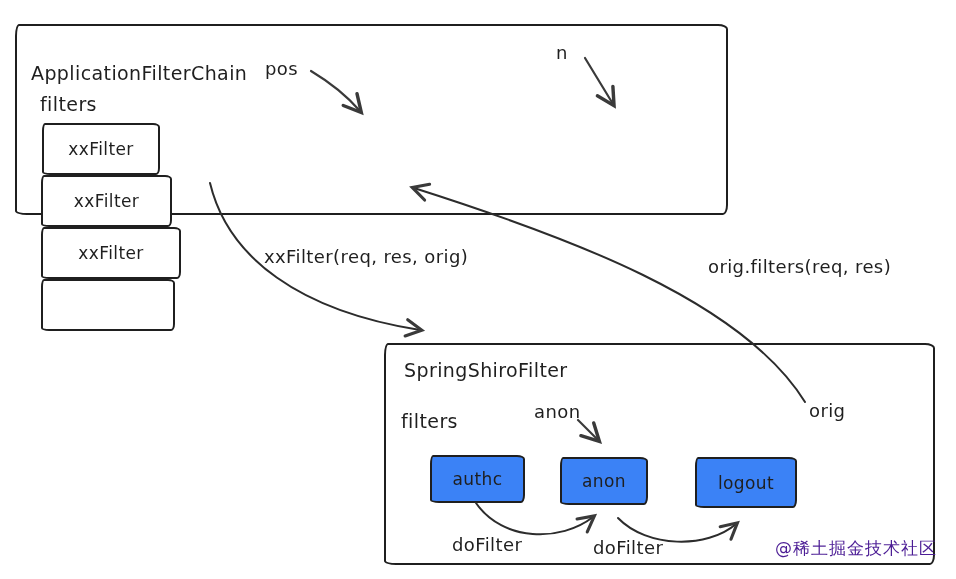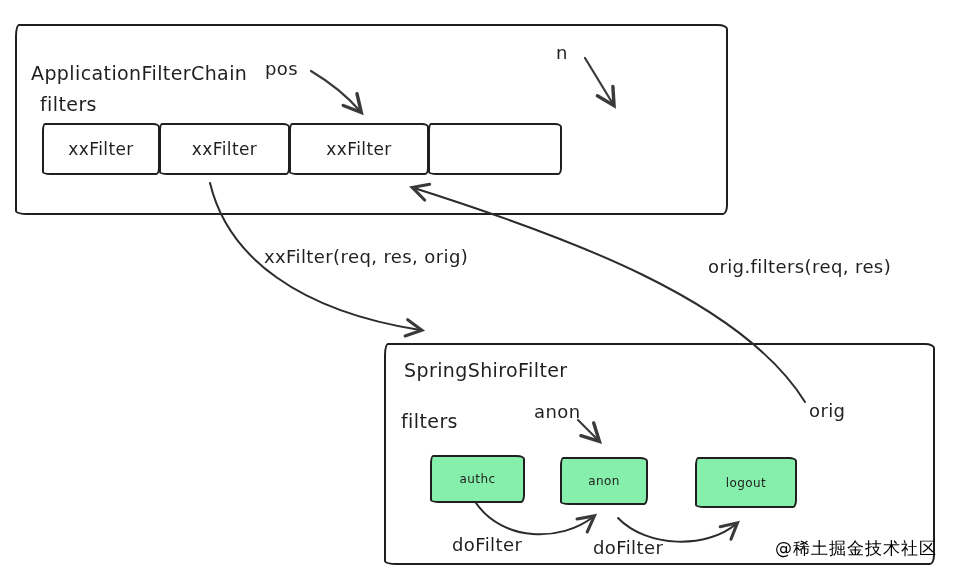--- a/index.html
+++ b/index.html
@@ -20,50 +20,50 @@
   }
   .sketch-box {
     position: absolute;
     border: 2px solid #1f1f1f;
     border-radius: 4px 10px 5px 12px / 12px 5px 10px 4px;
     background: transparent;
   }
   .cell-row {
     position: absolute;
     display: flex;
-    flex-direction: row;
+    flex-direction: column;
   }
   .cell {
     border: 2px solid #1f1f1f;
     border-radius: 3px 7px 4px 8px / 8px 4px 7px 3px;
     height: 52px;
     display: flex;
     align-items: center;
     justify-content: center;
     font-size: 17px;
     background: #ffffff;
     margin-left: -1px;
   }
   .cell:first-child { margin-left: 0; }
   .small-box {
     position: absolute;
     border: 2px solid #1f1f1f;
     border-radius: 3px 8px 4px 9px / 9px 4px 8px 3px;
     display: flex;
     align-items: center;
     justify-content: center;
-    font-size: 12px;
-    background: #86efac;
+    font-size: 17px;
+    background: #3b82f6;
   }
   .label { position: absolute; font-size: 18px; }
   .label-lg { position: absolute; font-size: 19px; }
   .watermark {
     position: absolute;
     font-size: 17px;
-    color: #000000;
+    color: #4c1d95;
     letter-spacing: 1px;
   }
   svg.arrows {
     position: absolute;
     left: 0; top: 0;
     width: 956px; height: 579px;
     pointer-events: none;
   }
 </style>
 </head>

